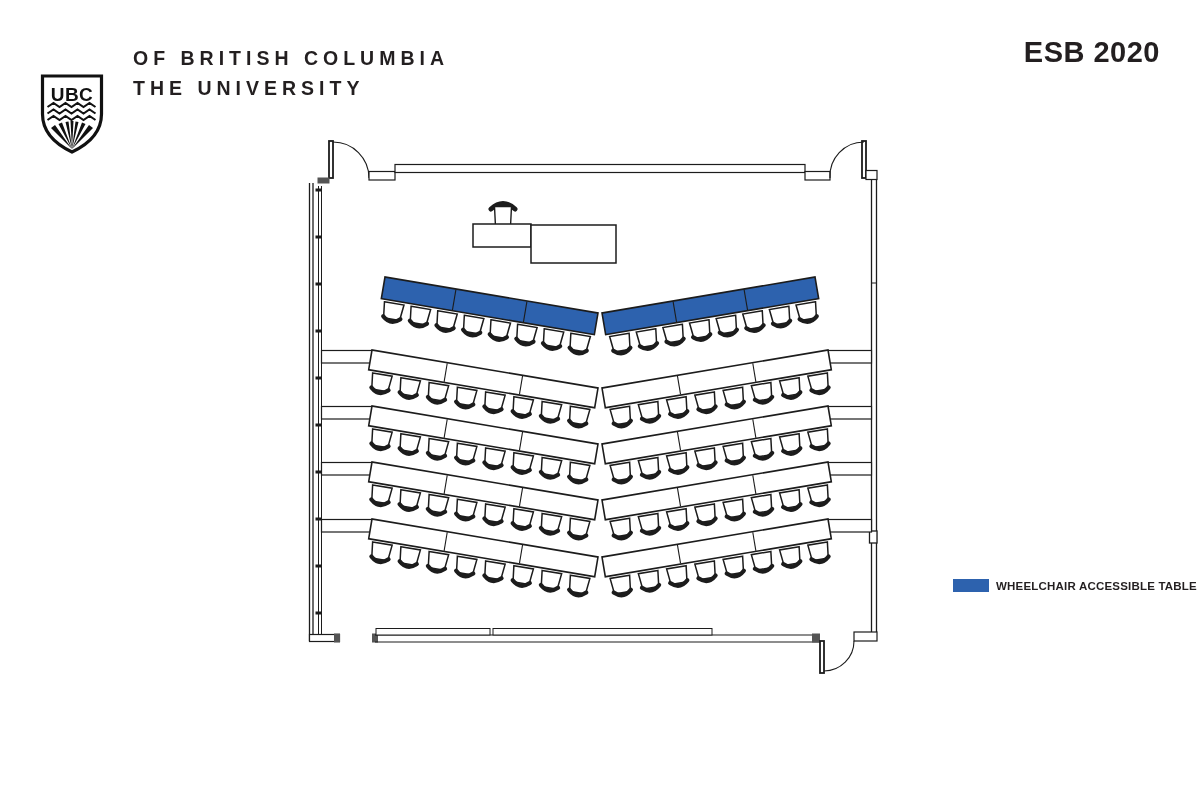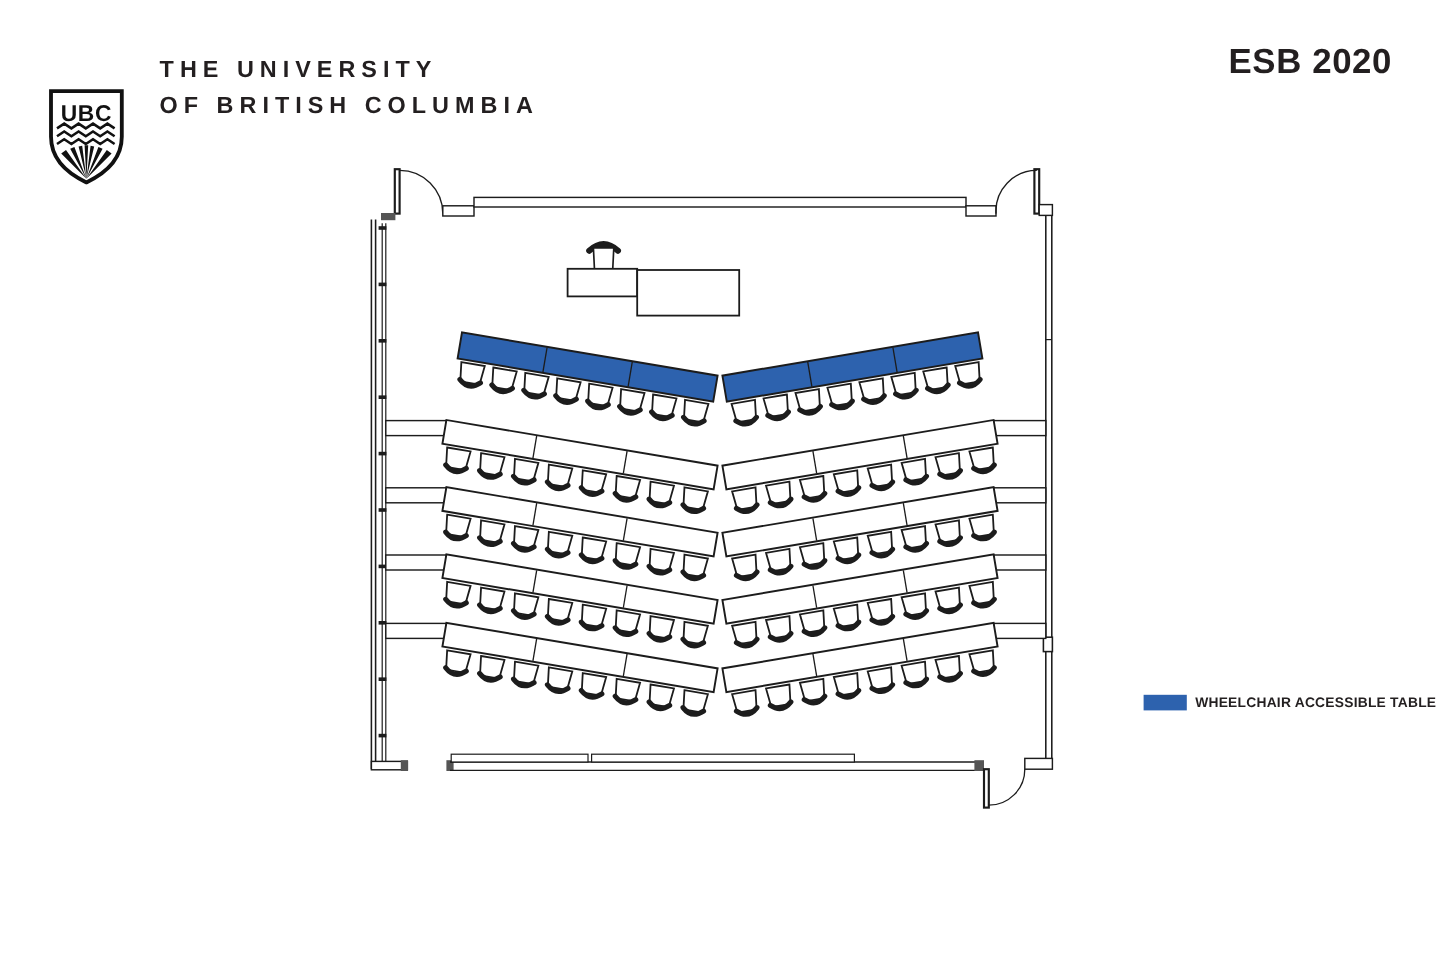--- a/index.html
+++ b/index.html
@@ -36,22 +36,22 @@
     <g fill="none" stroke="#111111" stroke-width="2.1">
       <path d="M 7,33 l 6,-4 6,4 6,-4 6,4 6,-4 6,4 6,-4 6,4"></path>
       <path d="M 7,39.5 l 6,-4 6,4 6,-4 6,4 6,-4 6,4 6,-4 6,4"></path>
       <path d="M 7,46 l 6,-4 6,4 6,-4 6,4 6,-4 6,4 6,-4 6,4"></path>
     </g>
     <path fill="#111111" d="M31.5,75 L10.5,54 L14.5,51 Z M31.5,75 L18,50 L21.5,48.5 Z M31.5,75 L25,48 L28,47.5 Z M31.5,75 L30,47 L33,47 Z M31.5,75 L35,47.5 L38,48 Z M31.5,75 L41.5,48.5 L45,50 Z M31.5,75 L48.5,51 L52.5,54 Z"></path>
   </svg>
 </div>
 
 <div class="uni-name">
+  <div>OF BRITISH COLUMBIA</div>
   <div>THE UNIVERSITY</div>
-  <div>OF BRITISH COLUMBIA</div>
 </div>
 
 <div class="room-title">ESB 2020</div>
 
 <svg id="fp" class="floorplan" width="1200" height="800" viewBox="0 0 1200 800">
     <rect x="329" y="141" width="4" height="37" fill="#ffffff" stroke="#1c1c1c" stroke-width="1.8"></rect>
     <path d="M 333,142 A 36,36 0 0 1 369,178" fill="none" stroke="#1c1c1c" stroke-width="1.1" stroke-linecap="butt"></path>
     <rect x="317.5" y="177.5" width="12" height="6" fill="#555555" stroke="none" stroke-width="1"></rect>
     <rect x="369" y="171.5" width="26" height="8.5" fill="#ffffff" stroke="#1c1c1c" stroke-width="1.2"></rect>
     <rect x="395" y="164.5" width="410" height="8" fill="#ffffff" stroke="#1c1c1c" stroke-width="1.2"></rect>

